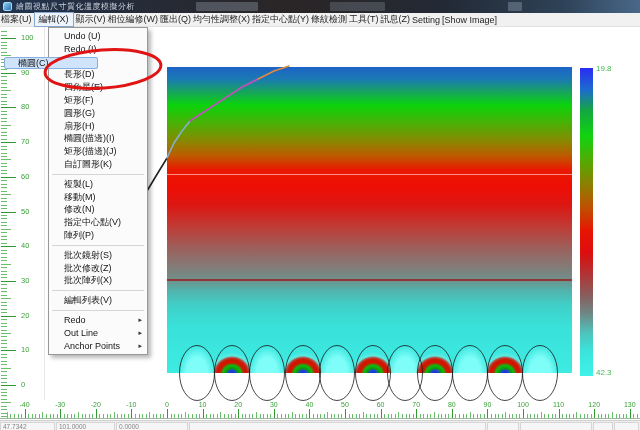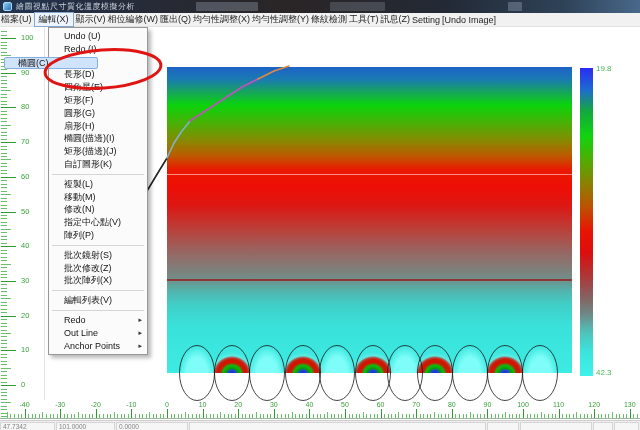--- a/index.html
+++ b/index.html
@@ -91,26 +91,26 @@
   <span class="tbp p3"></span>
 </div>
 
 <div class="menubar" id="menubar">
     <span class="mi">檔案(U)</span>
     <span class="mi open">編輯(X)</span>
     <span class="mi">顯示(V)</span>
     <span class="mi">相位編修(W)</span>
     <span class="mi">匯出(Q)</span>
     <span class="mi">均勻性調整(X)</span>
-    <span class="mi">均勻性調整(Y)</span>
+    <span class="mi">指定中心點(Y)</span>
     <span class="mi">條紋檢測</span>
     <span class="mi">工具(T)</span>
     <span class="mi">訊息(Z)</span>
     <span class="mi">Setting</span>
-    <span class="mi">[Undo Image]</span>
+    <span class="mi">[Show Image]</span>
   </div>
 
 <div class="vruler" id="vruler">
     <div class="vt" style="top: 396.2px; left: 1px; width: 6px; background: rgb(106, 191, 106);"></div>
     <div class="vt" style="top: 392.7px; left: 1px; width: 15px; background: rgb(47, 154, 47);"></div>
     <div class="vt" style="top: 389.2px; left: 1px; width: 6px; background: rgb(106, 191, 106);"></div>
     <div class="vt" style="top: 385.8px; left: 1px; width: 6px; background: rgb(106, 191, 106);"></div>
     <div class="vt" style="top: 382.3px; left: 1px; width: 6px; background: rgb(106, 191, 106);"></div>
     <div class="vt" style="top: 378.8px; left: 1px; width: 6px; background: rgb(106, 191, 106);"></div>
     <div class="vt" style="top: 375.4px; left: 1px; width: 10px; background: rgb(106, 191, 106);"></div>

